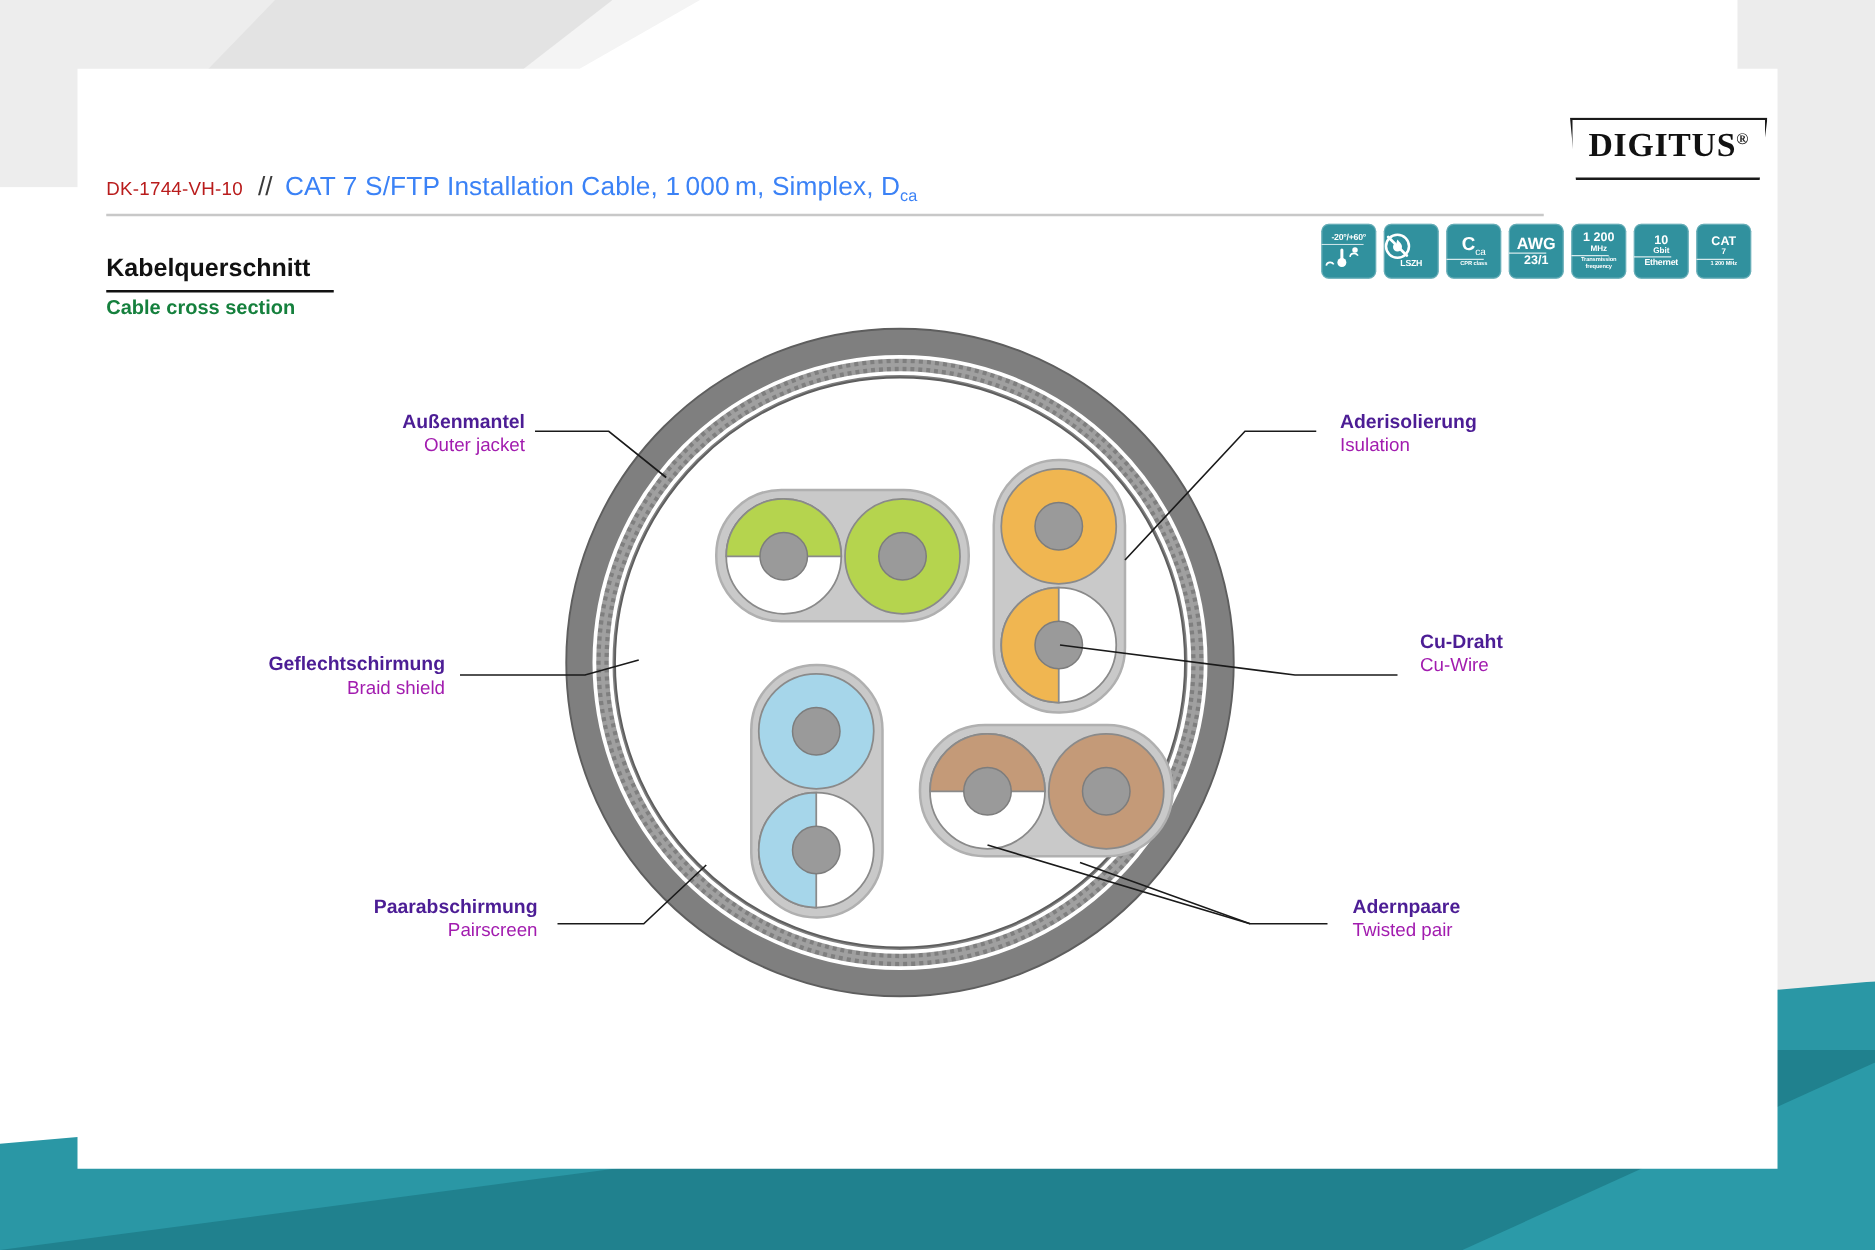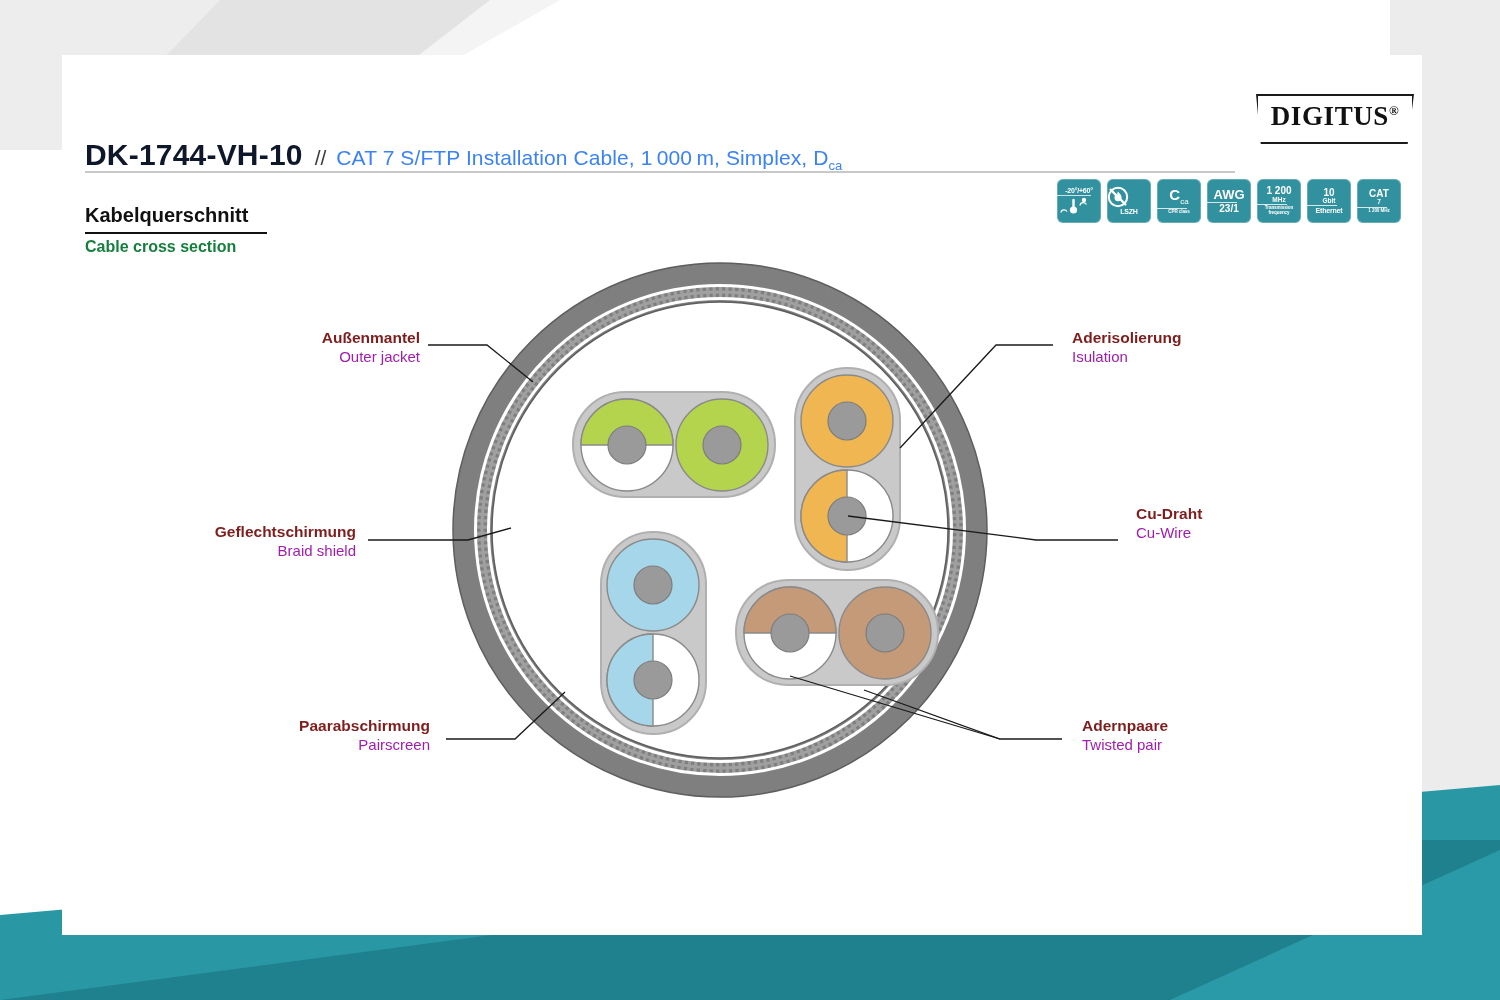--- a/index.html
+++ b/index.html
@@ -34,21 +34,21 @@
   #logo .frame-inner{position:absolute;inset:0;background:#fff;
        clip-path:polygon(2.2% 6%,97.8% 6%,94.2% 94%,5.2% 94%);}
   #logo .word{position:absolute;left:0;right:0;top:7px;text-align:center;
        font-family:"Liberation Serif",serif;font-weight:700;font-size:27px;
        letter-spacing:.6px;color:#111;}
   #logo .reg{font-size:13px;vertical-align:super;}
 
   
   #title-row{position:absolute;left:85px;top:138px;width:1150px;
        display:flex;align-items:baseline;gap:0;}
-  #sku{color:#0f172a;font-weight:700;font-size:30px;letter-spacing:.2px;}
+  #sku{color:#b91c1c;font-weight:400;font-size:15px;letter-spacing:.2px;}
   #slashes{color:#3b3b3b;font-size:21px;margin:0 10px 0 12px;font-weight:400;}
   #desc{color:#3b82f6;font-size:21px;font-weight:400;letter-spacing:.1px;}
   #desc .sub{font-size:13px;vertical-align:sub;}
   #title-rule{position:absolute;left:85px;top:171px;width:1150px;height:2px;background:#c8c8c8;}
 
   
   #badges{position:absolute;left:1057px;top:179px;display:flex;gap:6px;}
   .badge{width:44px;height:44px;border-radius:6px;background:#31919e;
        color:#fff;display:flex;flex-direction:column;
        justify-content:center;line-height:1.02;text-align:center;
@@ -68,21 +68,21 @@
   
   #sec-de{position:absolute;left:85px;top:204px;font-size:20px;font-weight:700;color:#111;}
   #sec-rule{position:absolute;left:85px;top:232px;width:182px;height:2px;background:#111;}
   #sec-en{position:absolute;left:85px;top:238px;font-size:16px;font-weight:700;color:#15803d;}
 
   
   #diagram{position:absolute;left:0;top:0;width:1500px;height:1000px;}
 
   
   .cl{position:absolute;width:240px;}
-  .cl .de{font-size:15.5px;font-weight:700;color:#7f1d1d;line-height:1.25;}
+  .cl .de{font-size:15.5px;font-weight:700;color:#4c1d95;line-height:1.25;}
   .cl .en{font-size:15px;font-weight:400;color:#a21caf;line-height:1.3;}
   .cl.right{text-align:left;}
   .cl.left{text-align:right;}
   #cl-outer{left:180px;top:328px;}
   #cl-braid{left:116px;top:522px;}
   #cl-pair{left:190px;top:716px;}
   #cl-insul{left:1072px;top:328px;}
   #cl-cu{left:1136px;top:504px;}
   #cl-twist{left:1082px;top:716px;}
 </style>

